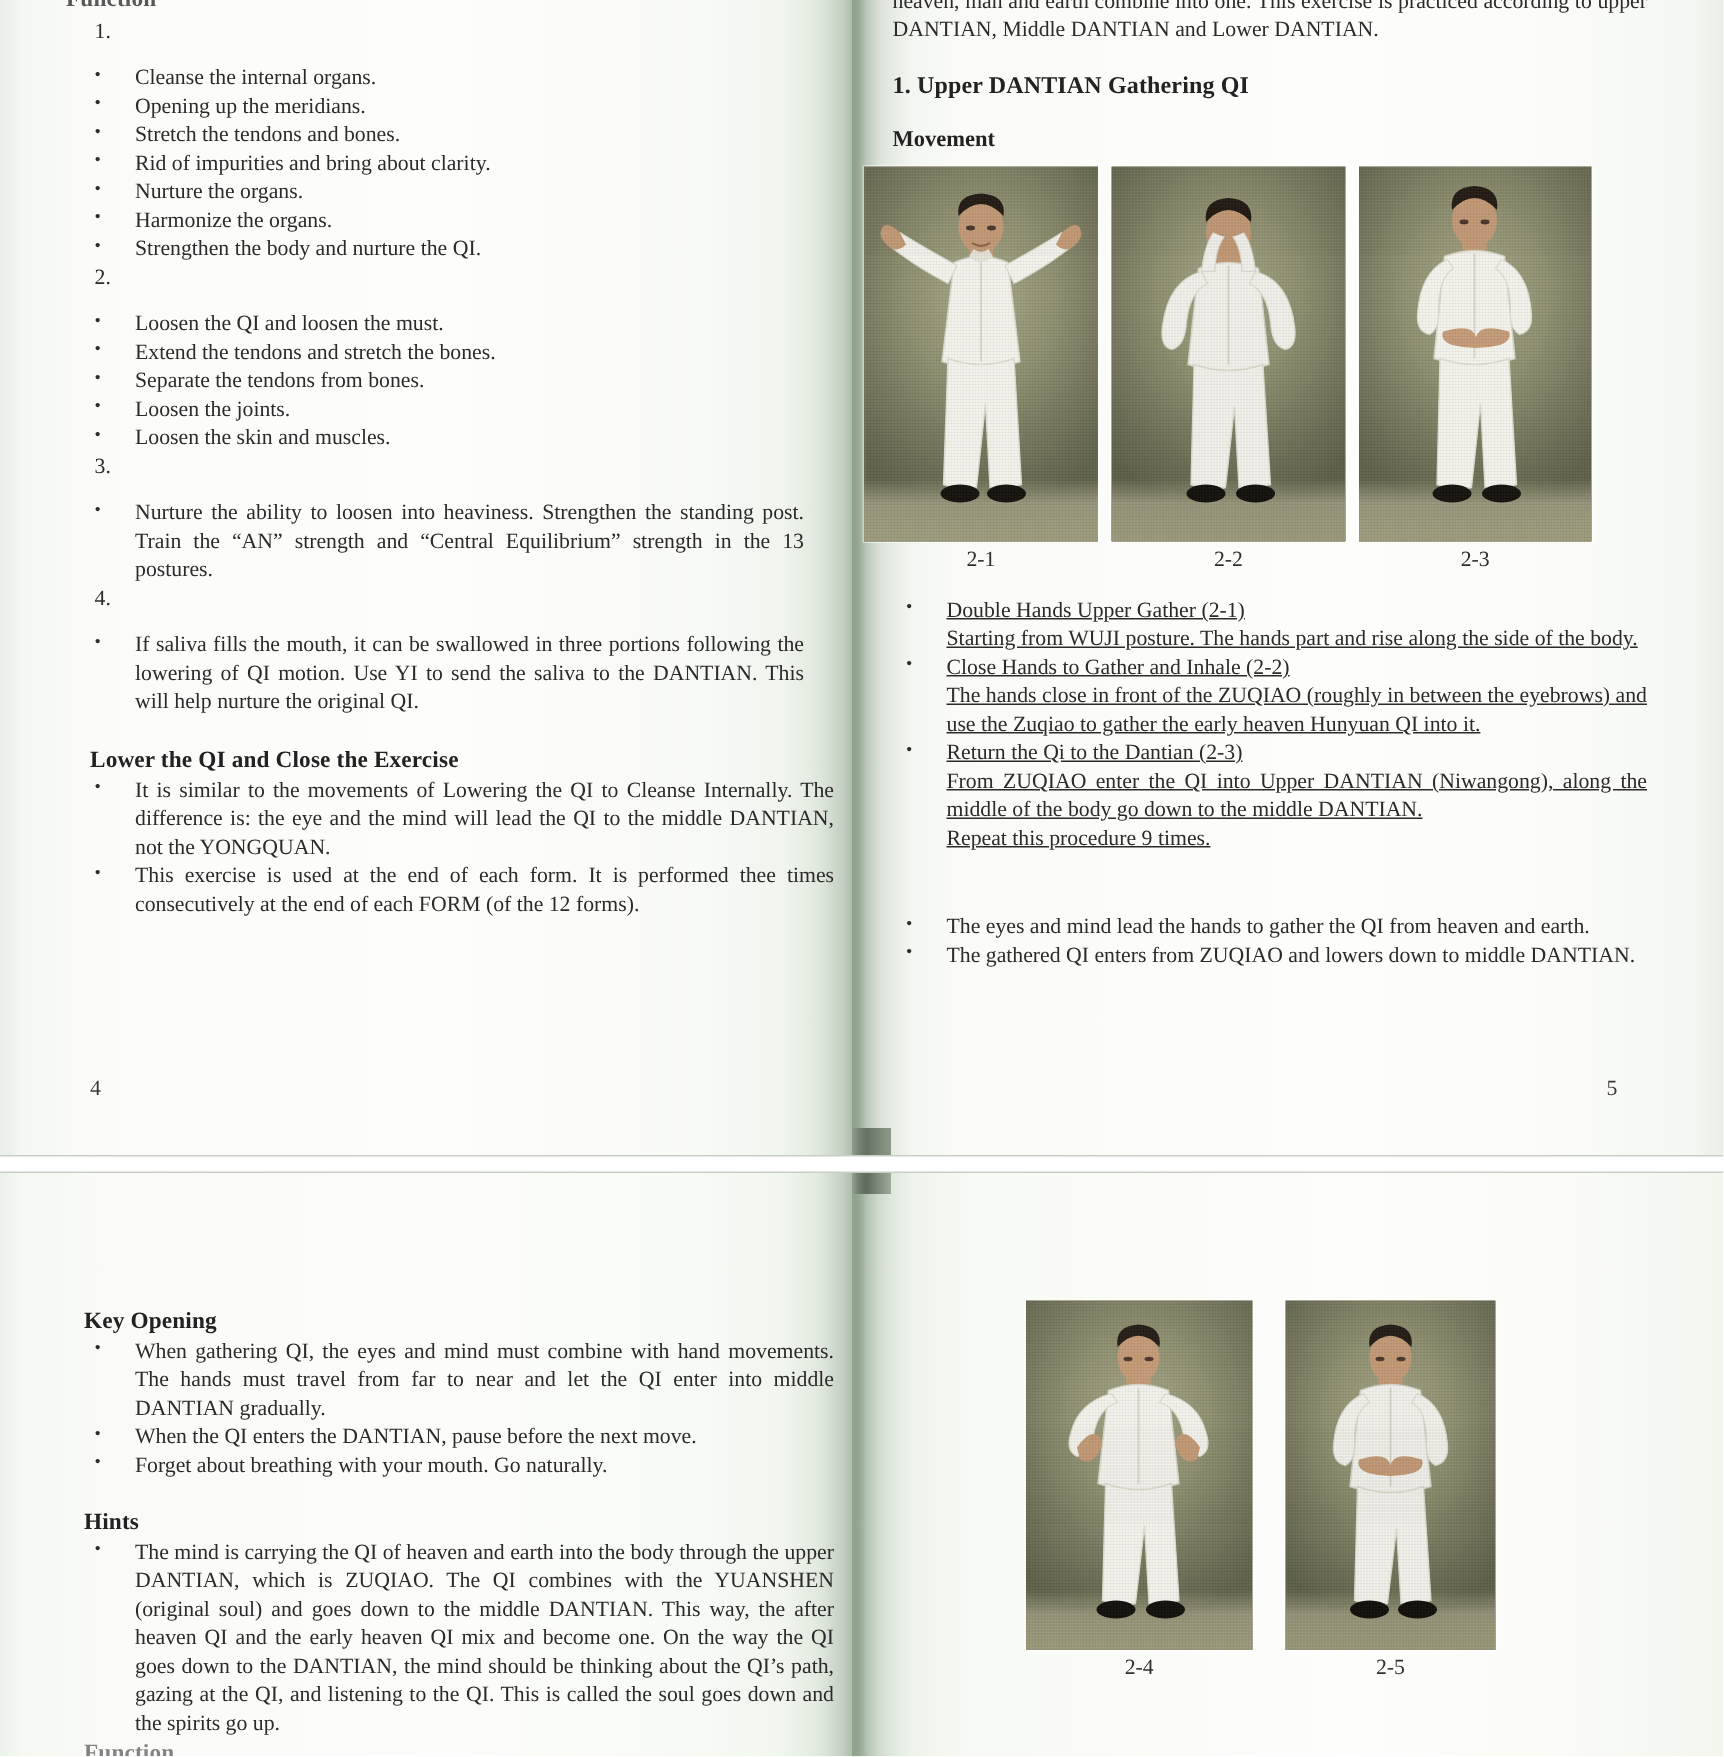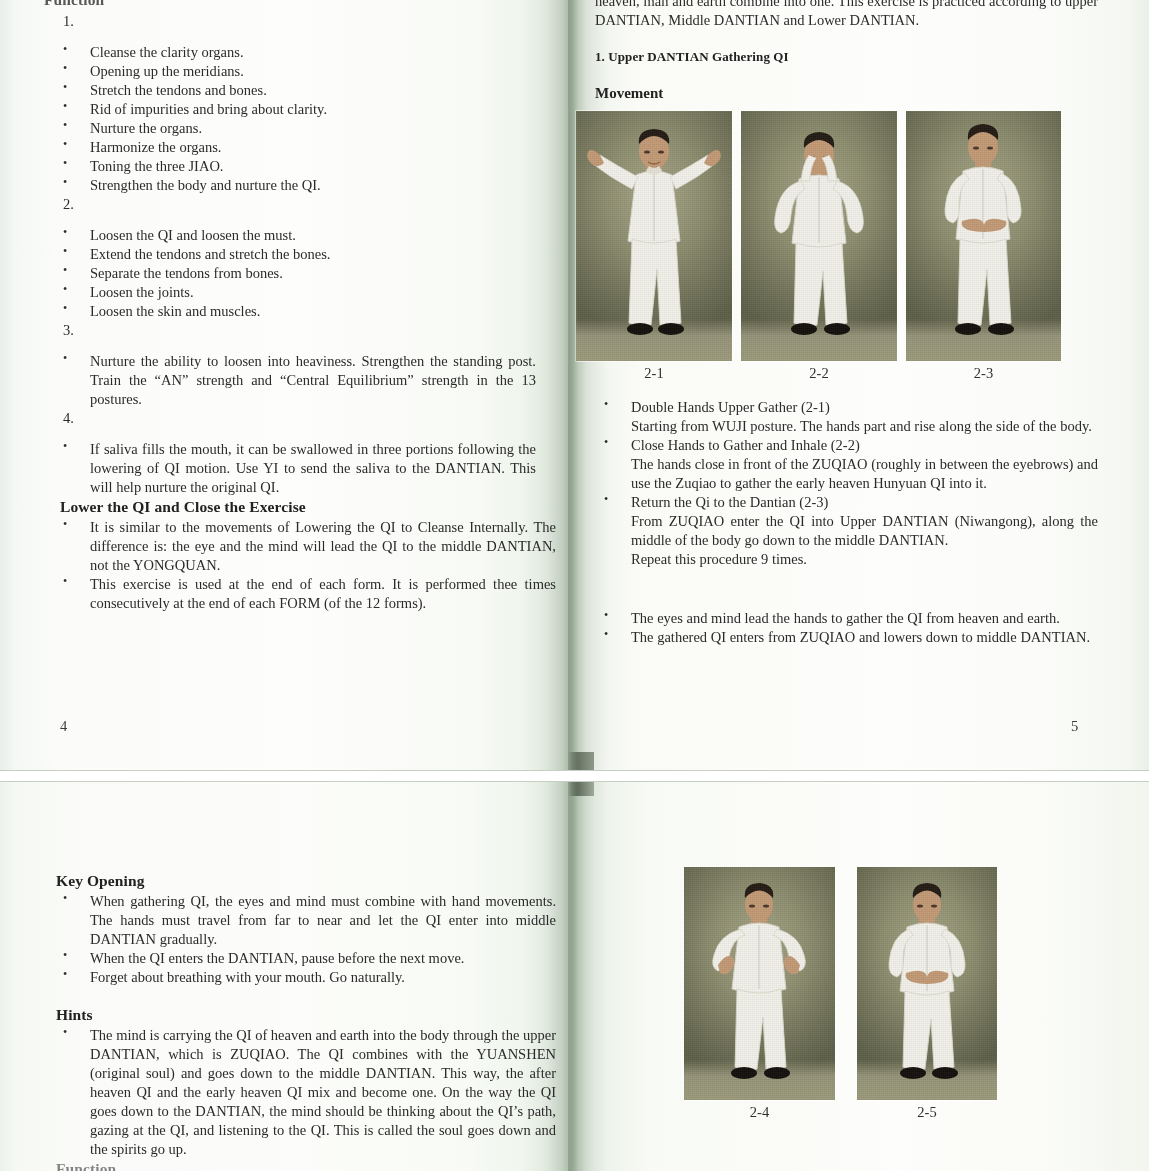--- a/index.html
+++ b/index.html
@@ -213,27 +213,26 @@
       <div class="gutter-shadow gutter-left"></div>
 
       <div class="col" style="left:44px; top:-9px; width:470px; opacity:0.75;">
         <h2 class="head">Function</h2>
       </div>
 
       <div class="col" style="left:44px; top:12px; width:492px;">
         <p class="numline">1.</p>
         <div class="spacer12"></div>
         <ul class="bl nojust">
-          <li>Cleanse the clarity organs.</li>
+          <li>Cleanse the internal organs.</li>
           <li>Opening up the meridians.</li>
           <li>Stretch the tendons and bones.</li>
           <li>Rid of impurities and bring about clarity.</li>
           <li>Nurture the organs.</li>
           <li>Harmonize the organs.</li>
-          <li>Toning the three JIAO.</li>
           <li>Strengthen the body and nurture the QI.</li>
         </ul>
         <p class="numline">2.</p>
         <div class="spacer12"></div>
         <ul class="bl nojust">
           <li>Loosen the QI and loosen the must.</li>
           <li>Extend the tendons and stretch the bones.</li>
           <li>Separate the tendons from bones.</li>
           <li>Loosen the joints.</li>
           <li>Loosen the skin and muscles.</li>
@@ -262,21 +261,21 @@
     </div>
 
     <div class="page page-right">
       <div class="gutter-shadow gutter-right"></div>
 
       <div class="col" style="left:27px; top:-8px; width:503px;">
         <p style="margin:0; font-size:14.5px; line-height:1.33; text-align:justify;">heaven, man and earth combine into one. This exercise is practiced according to upper DANTIAN, Middle DANTIAN and Lower DANTIAN.</p>
       </div>
 
       <div class="col" style="left:27px; top:49px; width:503px;">
-        <h2 class="head" style="font-size:13px;">1.  Upper DANTIAN Gathering QI</h2>
+        <h2 class="head" style="font-size:16px;">1.  Upper DANTIAN Gathering QI</h2>
       </div>
       <div class="col" style="left:27px; top:85px; width:503px;">
         <h3 class="subhead">Movement</h3>
       </div>
 
       <div class="photo-row" style="left:8px; top:111px; gap:9px;justify-content:flex-end;">
 
         <div class="photo-cell">
           <div class="photo" style="width:156px; height:250px;">
             <div class="bg"></div>
@@ -362,21 +361,21 @@
                   <ellipse cx="95" cy="218" rx="13" ry="6" fill="#14110d"></ellipse>
                 </g>
               </svg>
             </div>
             <div class="grain"></div>
           </div>
           <div class="caption">2-3</div>
         </div>
       </div>
 
-      <div class="col" style="left:17px; top:398px; width:513px;">
+      <div class="col" style="left:17px; top:398px; width:513px;text-decoration:underline;">
         <ul class="bl">
           <li>
             <span>Double Hands Upper Gather (2-1)</span>
             <span class="sub">Starting from WUJI posture. The hands part and rise along the side of the body.</span>
           </li>
           <li>
             <span>Close Hands to Gather and Inhale (2-2)</span>
             <span class="sub">The hands close in front of the ZUQIAO (roughly in between the eyebrows) and use the Zuqiao to gather the early heaven Hunyuan QI into it.</span>
           </li>
           <li>

